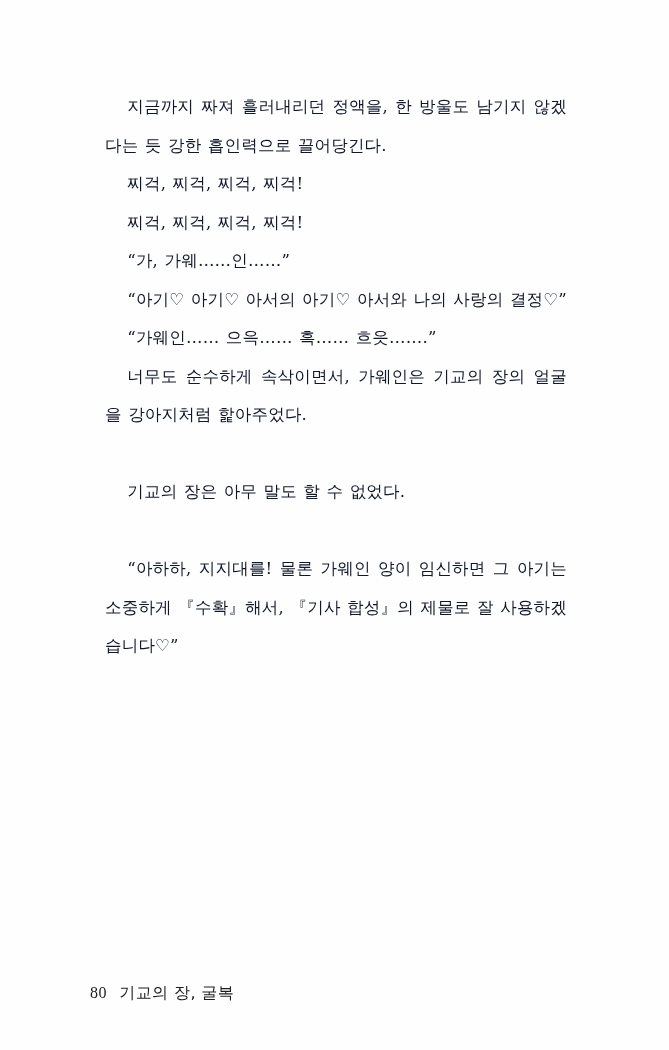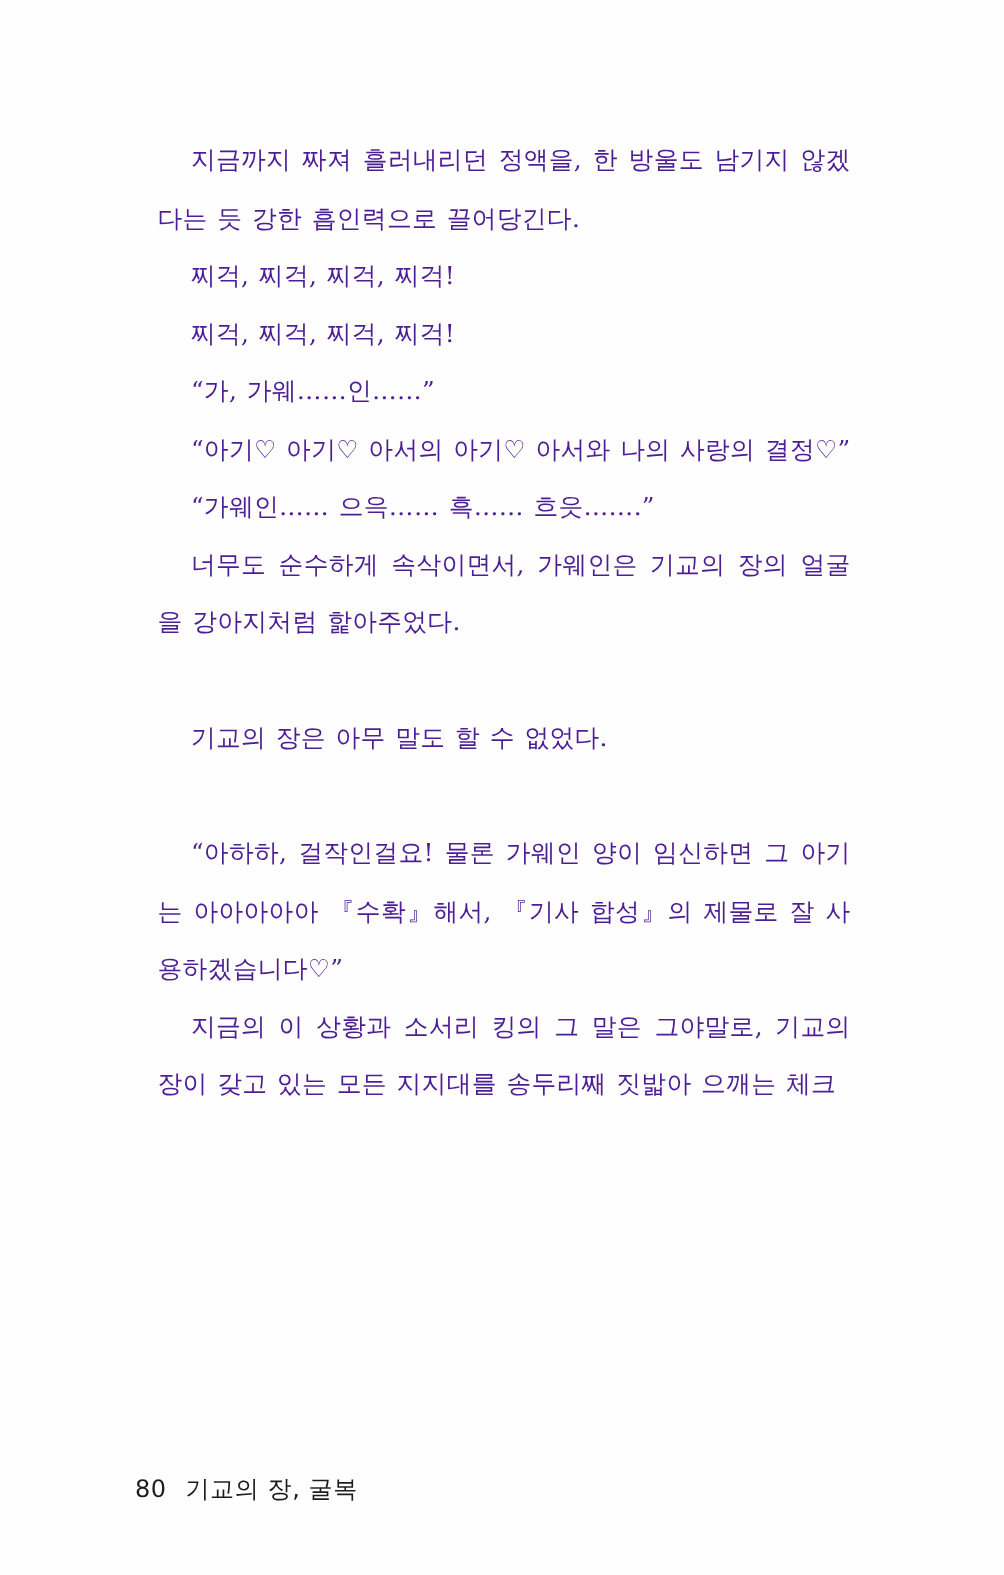--- a/index.html
+++ b/index.html
@@ -30,55 +30,55 @@
     width: 462px;
   }
   p.para {
     margin: 0;
     font-size: 16.5px;
     line-height: 38.5px;
     text-align: justify;
     text-indent: 1.35em;
     letter-spacing: 0.2px;
     word-spacing: 1px;
-    color: #4c1d95;
+    color: #0f172a;
   }
   p.spacer {
     margin: 0;
     height: 38.5px;
   }
   .footer {
     position: absolute;
     left: 90px;
     bottom: 46px;
     font-size: 16px;
     letter-spacing: 0.4px;
     color: #1c1c1c;
     font-family: "DejaVu Sans", "Liberation Sans", sans-serif;
   }
   .footer .pagenum {
     margin-right: 7px;
+    font-family: Liberation Serif, serif;
   }
 </style>
 </head>
 <body>
 
 <div class="page">
   <div class="text-block">
     <p class="para">지금까지 짜져 흘러내리던 정액을, 한 방울도 남기지 않겠다는 듯 강한 흡인력으로 끌어당긴다.</p>
     <p class="para">찌걱, 찌걱, 찌걱, 찌걱!</p>
     <p class="para">찌걱, 찌걱, 찌걱, 찌걱!</p>
     <p class="para">“가, 가웨……인……”</p>
     <p class="para">“아기♡ 아기♡ 아서의 아기♡ 아서와 나의 사랑의 결정♡”</p>
     <p class="para">“가웨인…… 으윽…… 흑…… 흐읏…….”</p>
     <p class="para">너무도 순수하게 속삭이면서, 가웨인은 기교의 장의 얼굴을 강아지처럼 핥아주었다.</p>
     <p class="spacer"></p>
     <p class="para">기교의 장은 아무 말도 할 수 없었다.</p>
     <p class="spacer"></p>
-    <p class="para">“아하하, 걸작인걸요! 물론 가웨인 양이 임신하면 그 아기는 아아아아아 『수확』해서, 『기사 합성』의 제물로 잘 사용하겠습니다♡”</p>
-    <p class="para">지금의 이 상황과 소서리 킹의 그 말은 그야말로, 기교의 장이 갖고 있는 모든 지지대를 송두리째 짓밟아 으깨는 체크</p>
+    <p class="para">“아하하, 지지대를! 물론 가웨인 양이 임신하면 그 아기는 소중하게 『수확』해서, 『기사 합성』의 제물로 잘 사용하겠습니다♡”</p>
   </div>
 
   <div class="footer">
     <span class="pagenum">80</span>
     <span>기교의 장, 굴복</span>
   </div>
 </div>
 
 </body></html>

